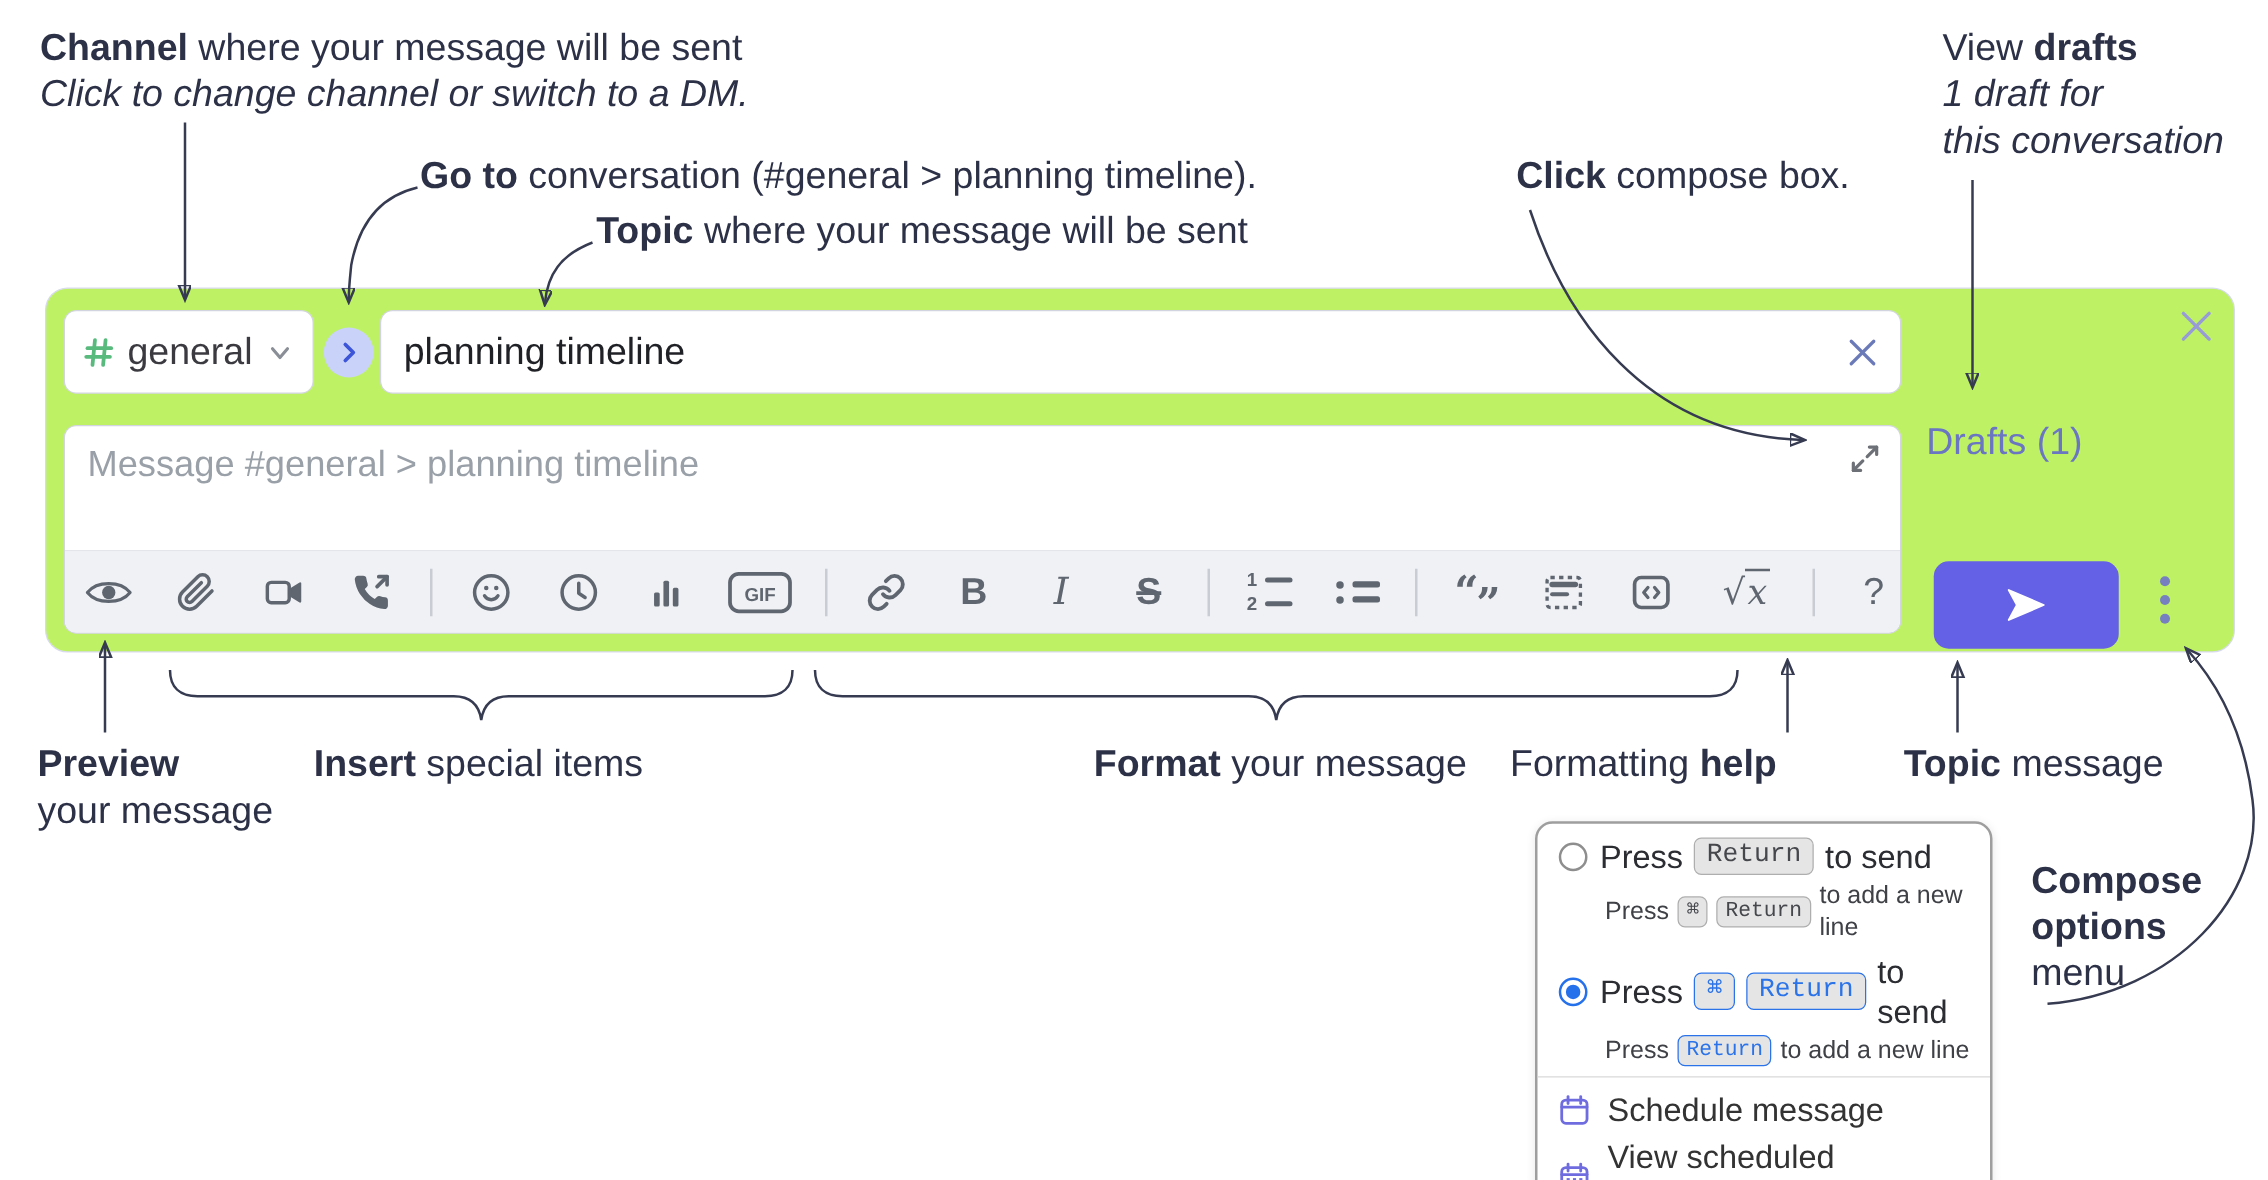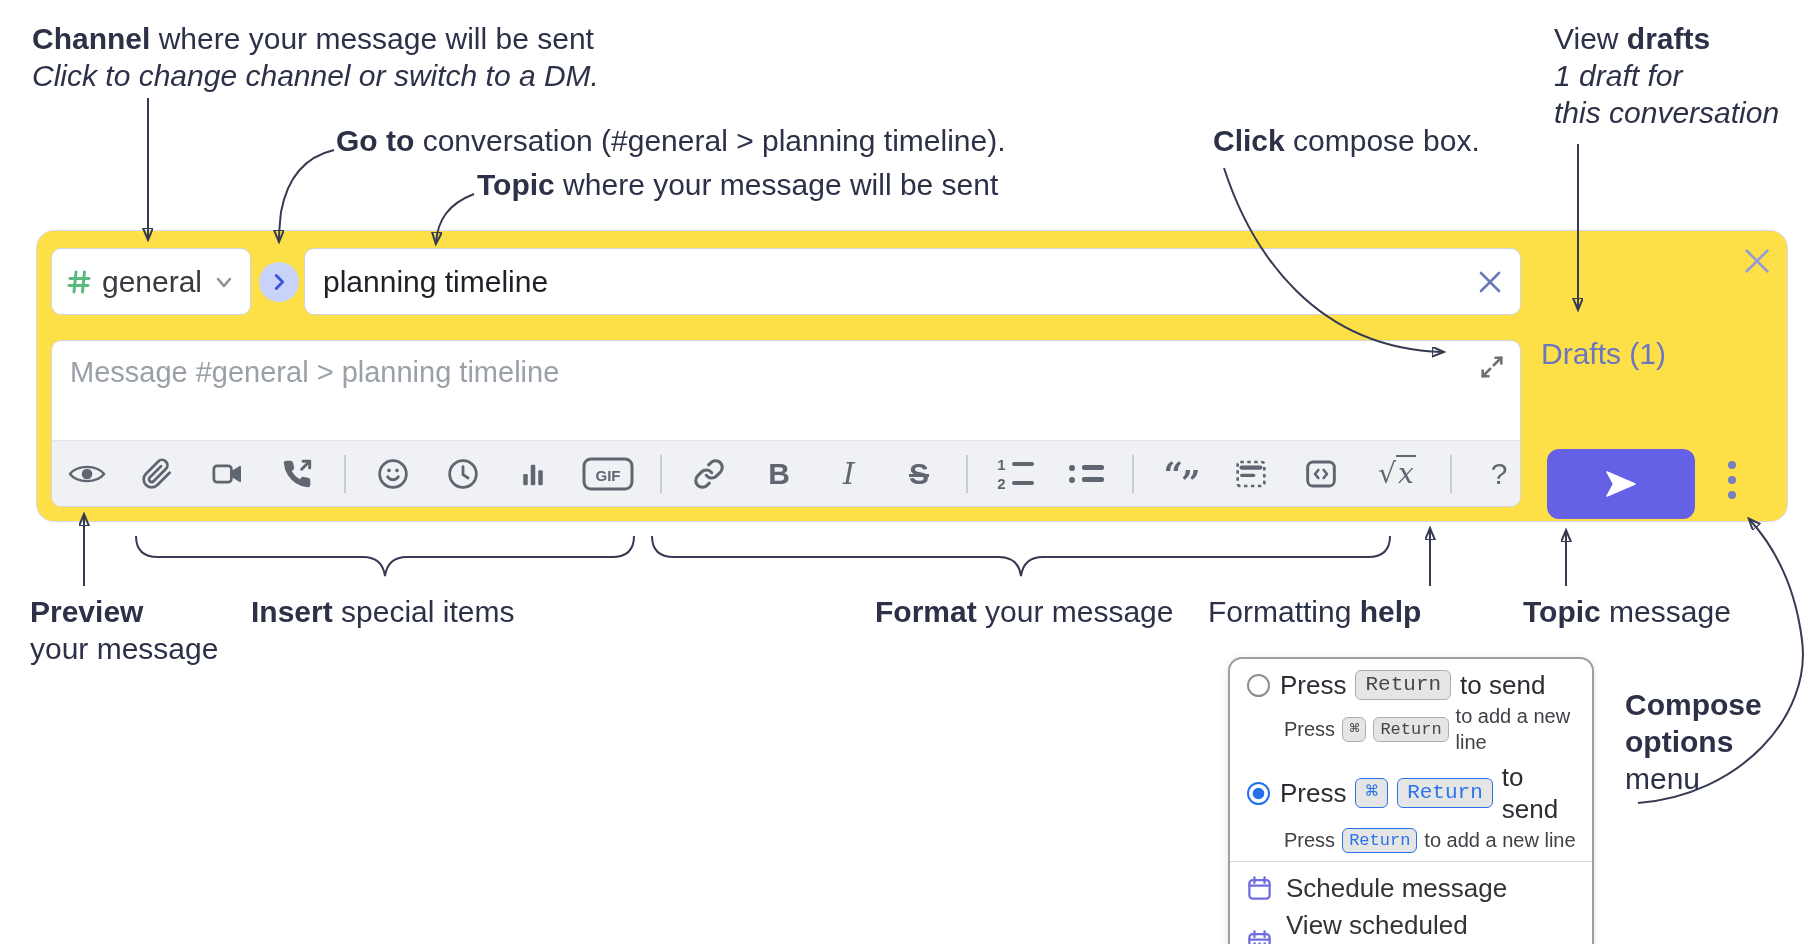--- a/index.html
+++ b/index.html
@@ -9,21 +9,21 @@
   }
   
   .note{position:absolute;font-size:30px;line-height:37px;color:#2d3147;white-space:nowrap;}
   .note b{font-weight:700;}
   .note .it{font-style:italic;}
   
   #overlay{position:absolute;left:0;top:0;pointer-events:none;z-index:6;}
   #overlay path{fill:none;stroke:#363b52;stroke-width:2px;}
   
   #compose{position:absolute;left:36px;top:230px;width:1752px;height:292px;
-    background:#fde047;border:1px solid #d7daec;border-radius:18px;box-sizing:border-box;}
+    background:#bef264;border:1px solid #d7daec;border-radius:18px;box-sizing:border-box;}
   .white-field{background:#fff;border:1px solid #d2d5e0;border-radius:10px;box-sizing:border-box;}
   #channel-select{position:absolute;left:14px;top:17px;width:200px;height:67px;
     display:flex;align-items:center;padding:0 14px;gap:10px;cursor:pointer;}
   #channel-name{font-size:30px;color:#3a3a40;}
   #goto-btn{position:absolute;left:222px;top:31px;width:40px;height:40px;border-radius:50%;
     background:#c9d2f8;display:flex;align-items:center;justify-content:center;cursor:pointer;}
   #topic-input{position:absolute;left:267px;top:17px;width:1217px;height:67px;
     display:flex;align-items:center;padding:0 56px 0 18px;font-size:30px;color:#202126;}
   #topic-clear{position:absolute;right:16px;top:50%;transform:translateY(-50%);cursor:pointer;display:flex;}
   #message-box{position:absolute;left:14px;top:97px;width:1470px;height:167px;overflow:hidden;margin-top:12px;}

